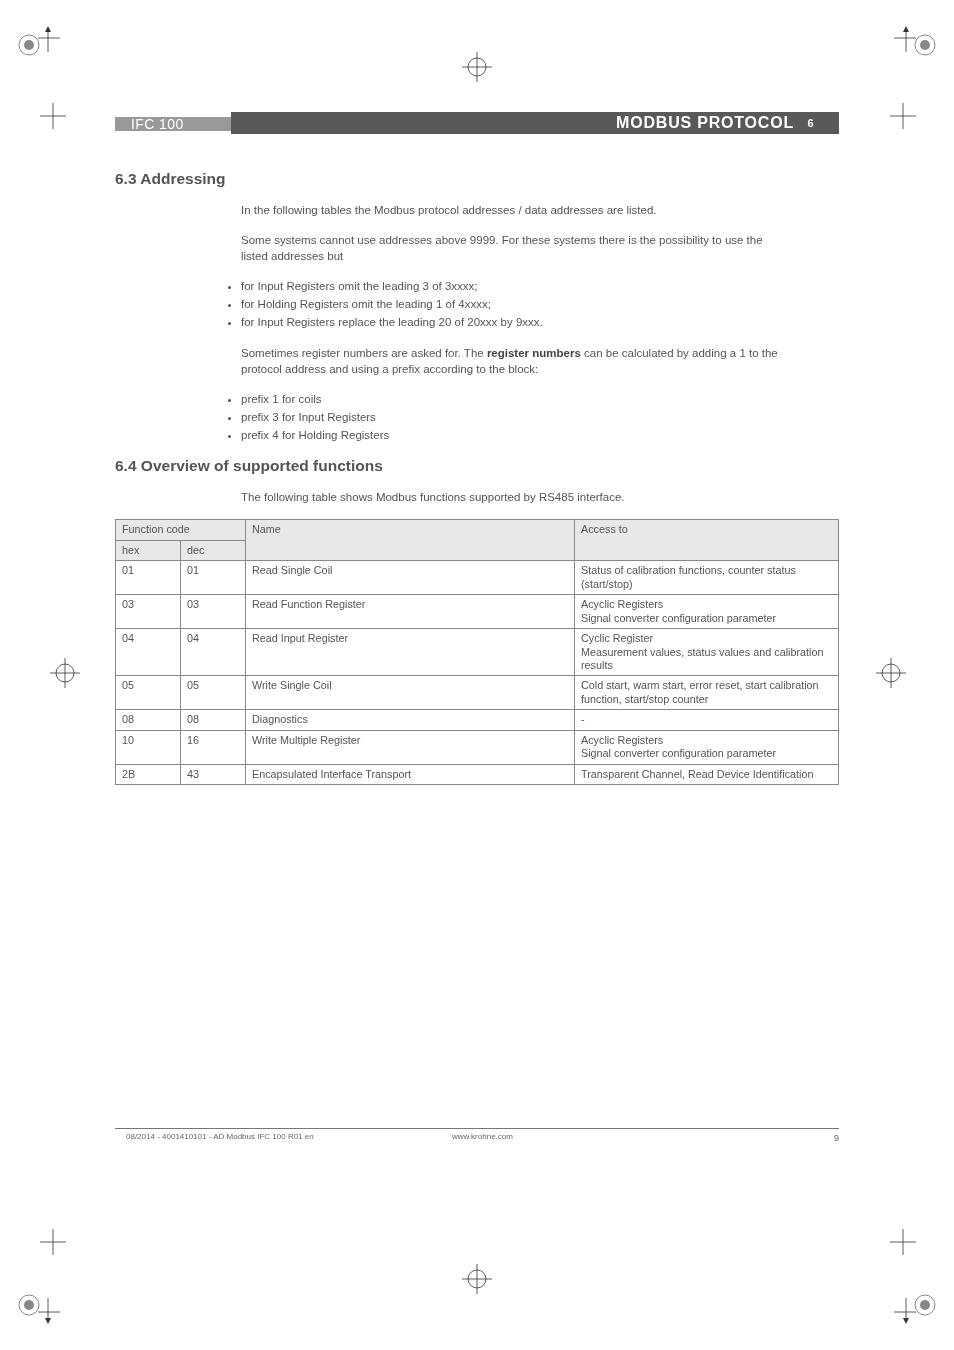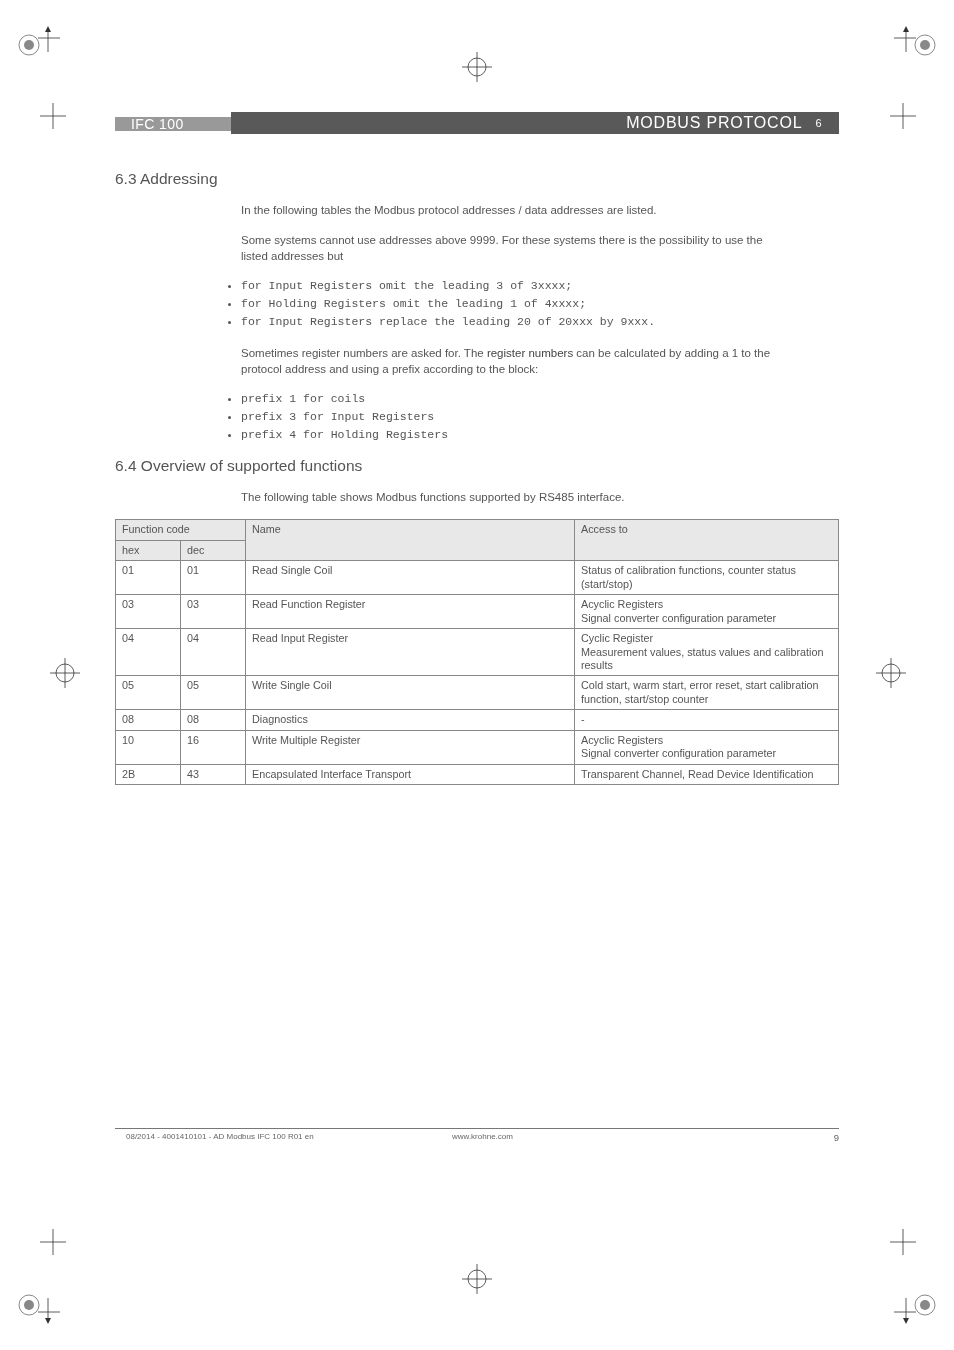--- a/index.html
+++ b/index.html
@@ -16,41 +16,41 @@
   .cross-right { position: absolute; top: 50%; right: 48px; transform: translateY(-50%); }
   .side-tl { position: absolute; top: 118px; left: 40px; transform: translateY(-50%); }
   .side-tr { position: absolute; top: 118px; right: 38px; transform: translateY(-50%); }
   .side-br { position: absolute; bottom: 106px; right: 38px; transform: translateY(50%); }
   .side-bl { position: absolute; bottom: 106px; left: 40px; transform: translateY(50%); }
   .page { position: absolute; top: 112px; left: 115px; width: 724px; }
   .header-bar { position: relative; width: 724px; height: 22px; }
   .bar-left { position: absolute; left: 0; top: 5px; width: 116px; height: 14px; background: #999; }
   .bar-left-label { position: absolute; left: 16px; top: 5px; height: 14px; line-height: 14px; font-size: 14px; color: #fff; letter-spacing: 0.4px; }
   .bar-right { position: absolute; left: 116px; top: 0; right: 0; height: 22px; background: #595959; }
-  .bar-right-title { position: absolute; right: 12px; top: 0; height: 22px; line-height: 22px; color: #fff; font-size: 16px; letter-spacing: 0.8px; font-weight: 400; }
+  .bar-right-title { position: absolute; right: 20px; top: 0; height: 22px; line-height: 22px; color: #fff; font-size: 16px; letter-spacing: 0.8px; font-weight: 700; }
   .section-num-box { display: inline-block; width: 16px; height: 16px; background: #595959; color: #fff; font-size: 11px; text-align: center; line-height: 16px; vertical-align: 1px; margin-left: 4px; }
   .content { margin-top: 36px; }
-  .h2 { font-size: 15.5px; color: #555; margin: 0 0 14px 0; font-weight: 400; }
+  .h2 { font-size: 15.5px; color: #555; margin: 0 0 14px 0; font-weight: 700; }
   .body-text { margin-left: 110px; font-size: 11.5px; line-height: 1.4; width: 560px; }
   .para { margin: 0 0 14px 16px; }
-  ul.bullets { margin: 0 0 14px 0; padding-left: 16px; font-family: Liberation Mono, monospace; }
+  ul.bullets { margin: 0 0 14px 0; padding-left: 16px; }
   ul.bullets li { margin: 0 0 2px 0; font-size: 11.5px; line-height: 1.4; }
   table.func { border-collapse: collapse; width: 724px; font-size: 10.8px; color: #555; margin-top: 6px; }
   table.func th, table.func td { border: 0.75px solid #888; padding: 3px 6px; text-align: left; vertical-align: top; line-height: 1.25; }
   table.func th { background: #e8e8e8; font-weight: 400; }
   .col-hex { width: 52px; }
   .col-dec { width: 52px; }
   .col-name { width: 316px; }
   .footer { position: absolute; top: 1128px; left: 115px; width: 724px; }
   .footer-line { border-top: 0.6px solid #777; height: 0; width: 724px; }
   .footer-row { position: relative; height: 14px; font-size: 8px; color: #666; margin-left: 11px; }
   .footer-left { position: absolute; left: 0; top: 3px; }
   .footer-mid { position: absolute; left: 326px; top: 3px; }
   .footer-right { position: absolute; right: 0; top: 3px; font-size: 9.5px; }
-  b.strong { color: #444; font-weight: 400; }
+  b.strong { color: #444; font-weight: 700; }
 </style>
 </head>
 <body>
 
 <div class="reg-mark reg-tl">
   <svg viewBox="0 0 46 46">
       <circle cx="15" cy="31" r="10" fill="none" stroke="#888" stroke-width="1"></circle>
       <circle cx="15" cy="31" r="5" fill="#888"></circle>
       <line x1="34" y1="14" x2="34" y2="38" stroke="#333" stroke-width="0.8"></line>
       <line x1="24" y1="24" x2="46" y2="24" stroke="#333" stroke-width="0.8"></line>

